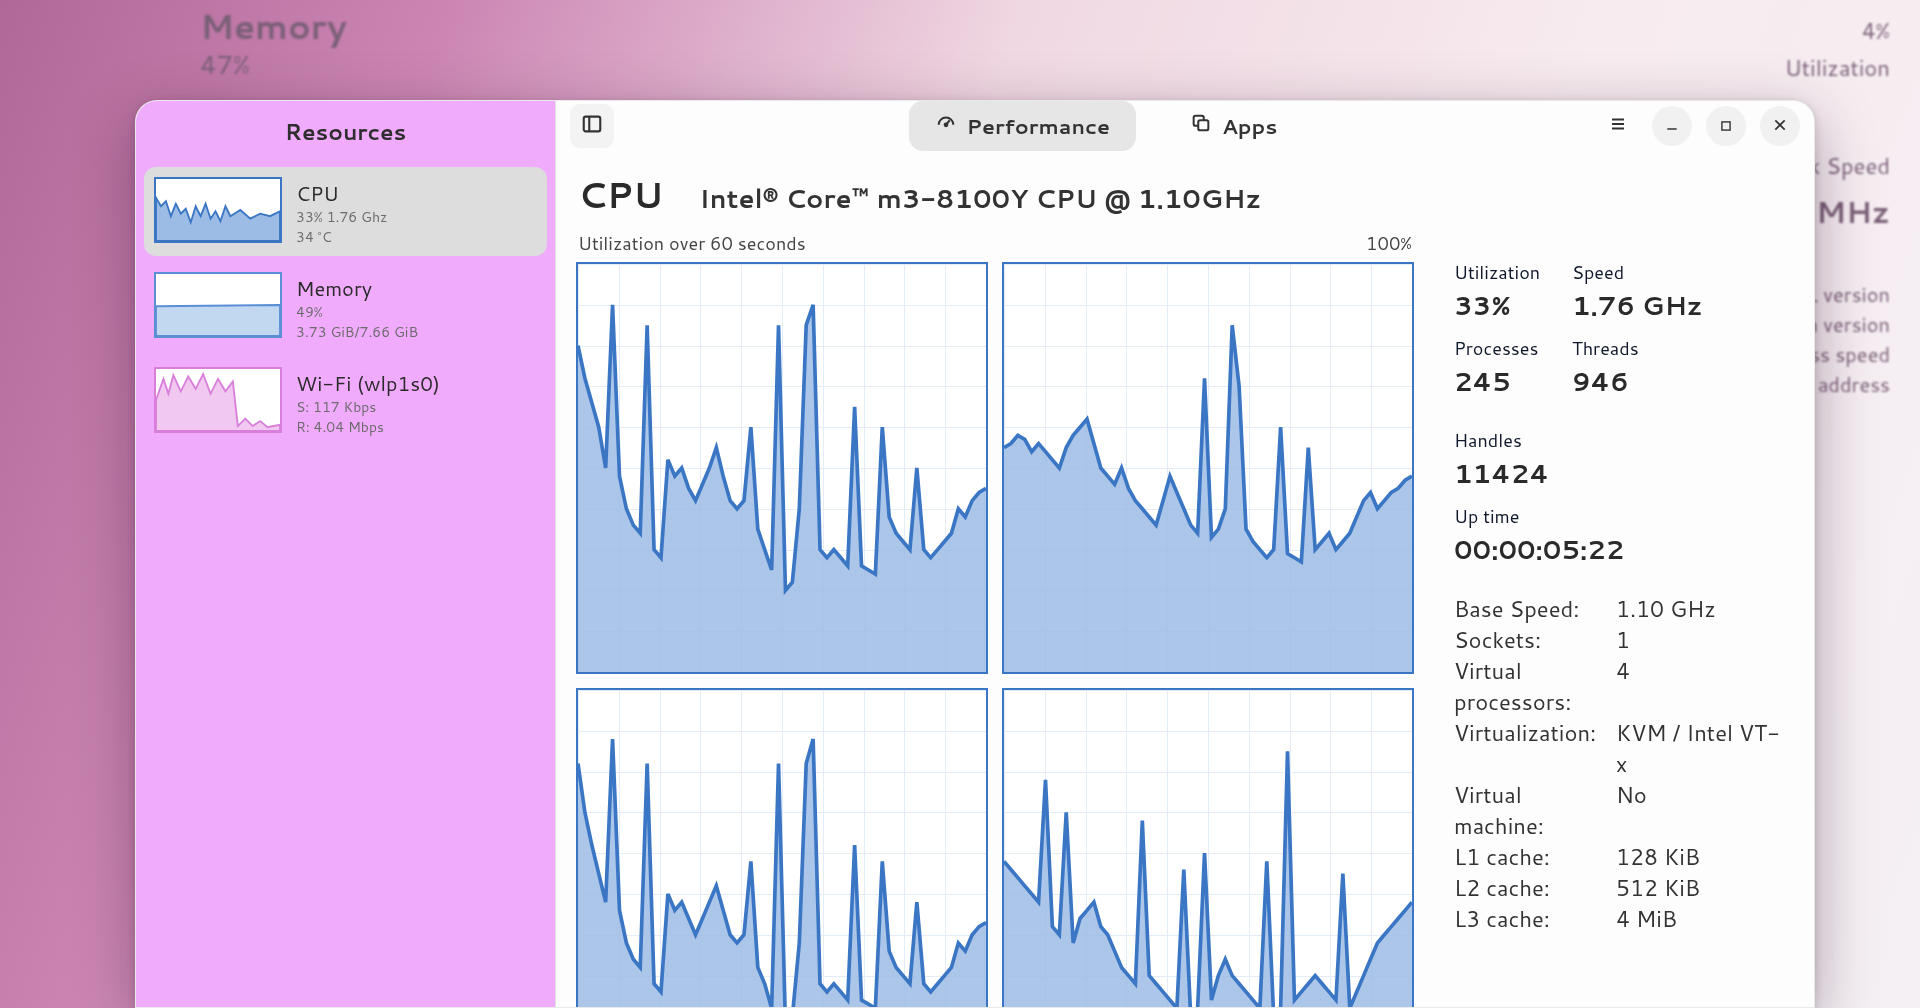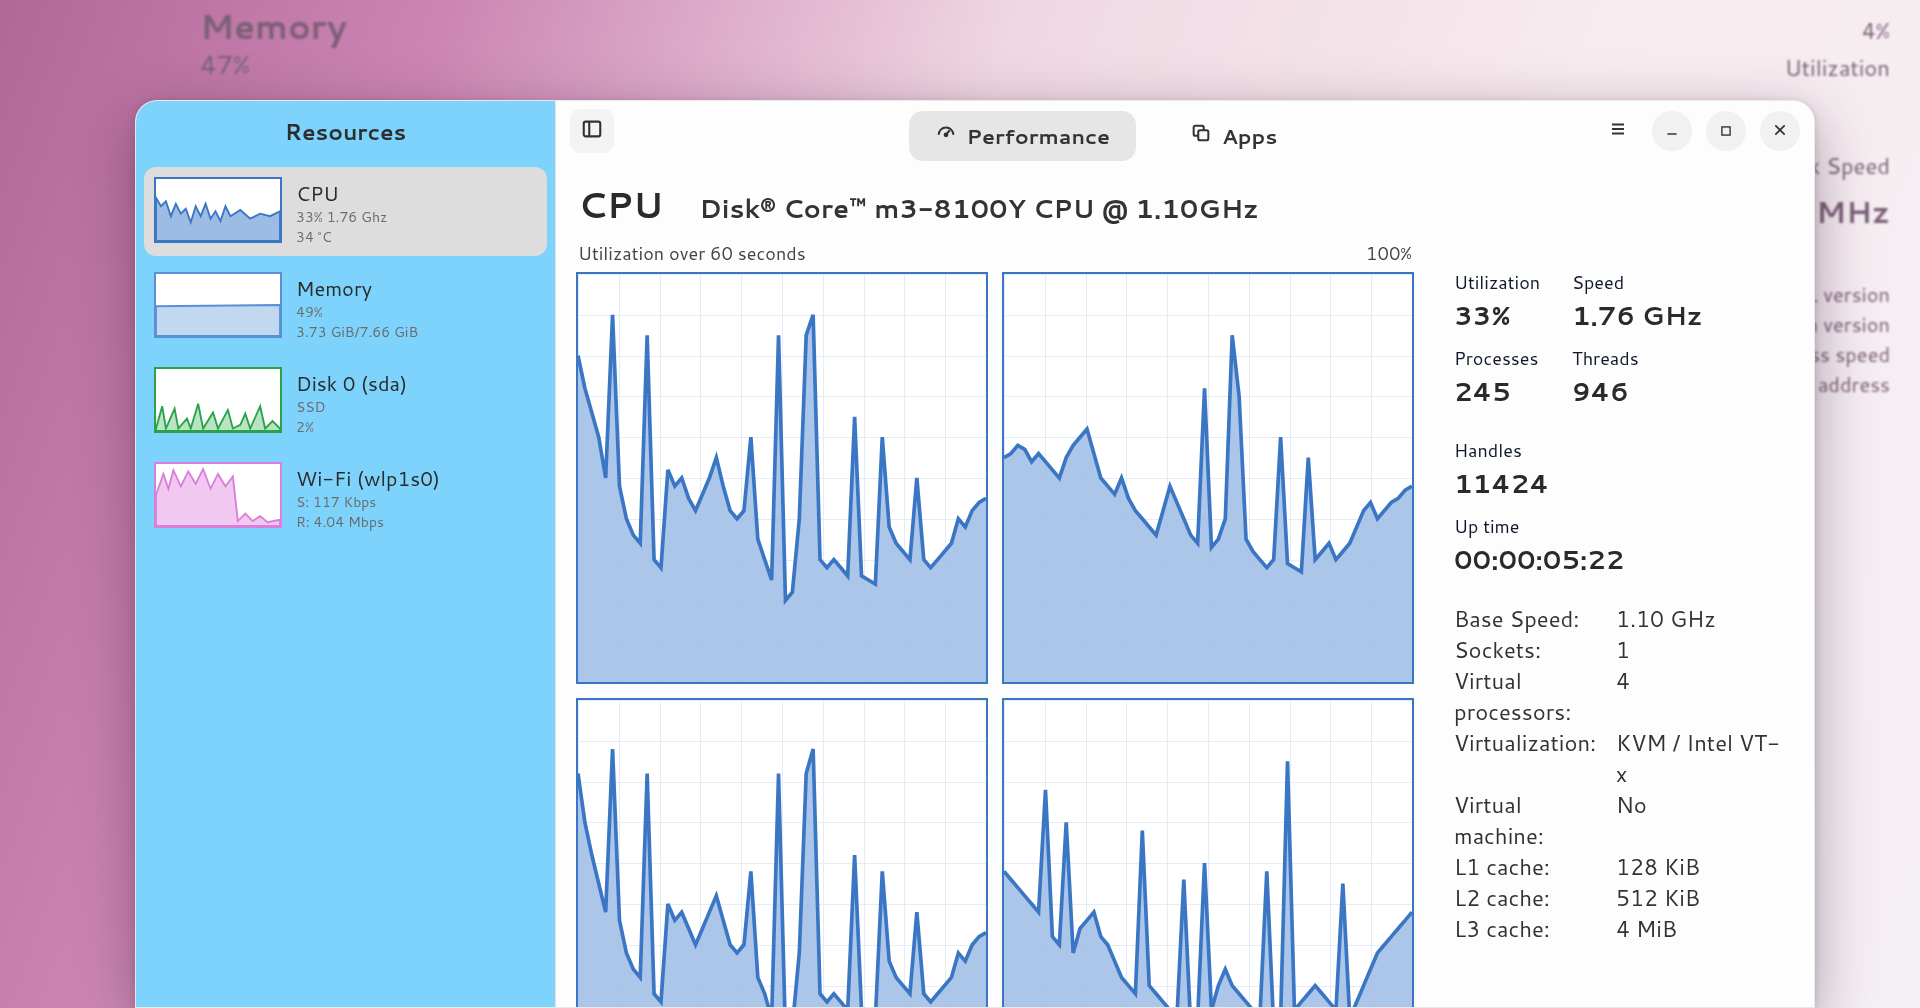--- a/index.html
+++ b/index.html
@@ -23,21 +23,21 @@
     border-radius: 22px 22px 0 0;
     box-shadow: 0 18px 60px rgba(40,10,40,0.35), 0 2px 8px rgba(0,0,0,0.15);
     display: flex;
     overflow: hidden;
     border: 1px solid rgba(0,0,0,0.08);
   }
 
   
   .sidebar {
     width: 420px;
-    background: #7dd3fc;
+    background: #f0abfc;
     border-right: 1px solid #e1e1e1;
     display: flex;
     flex-direction: column;
   }
   .sidebar-header {
     height: 60px;
     display: flex;
     align-items: center;
     justify-content: center;
     font-weight: 700;
@@ -85,21 +85,21 @@
     display:flex; align-items:center; justify-content:center;
     cursor:pointer;
     background: #f3f3f3;
   }
   .round-btn {
     width: 40px; height: 40px; border-radius: 50%;
     background: #f1f1f1;
     display:flex; align-items:center; justify-content:center;
     cursor:pointer;
   }
-  .hb-center { flex:1; display:flex; align-items:flex-end; justify-content:center;margin-top:10px; }
+  .hb-center { flex:1; display:flex; align-items:flex-end; justify-content:center; }
   .tabswitch {
     display:flex; gap: 28px; align-items:center;
   }
   .tab {
     display:flex; align-items:center; gap:10px;
     padding: 10px 26px;
     border-radius: 14px;
     font-size: 21px; font-weight: 600; color:#333;
     cursor:pointer;
   }
@@ -189,32 +189,20 @@
             <path d="M0,26 L100,25 L100,50 L0,50 Z" fill="#c2d7f0" stroke="#5a8fd6" stroke-width="1.5"></path>
           </svg>
         </div>
         <div class="side-text">
           <div class="side-title">Memory</div>
           <div class="side-sub">49%</div>
           <div class="side-sub">3.73 GiB/7.66 GiB</div>
         </div>
       </div>
 
-      <div class="side-item">
-        <div class="thumb" style="border-color:#2aa24a">
-          <svg viewBox="0 0 100 50" preserveAspectRatio="none">
-            <path d="M0,48 L5,30 L8,48 L15,32 L18,48 L25,40 L28,48 L34,28 L38,48 L46,35 L50,48 L58,33 L62,48 L68,45 L72,36 L76,48 L84,30 L88,48 L94,42 L100,48 L100,50 L0,50 Z" fill="#b9e4c3" stroke="#2aa24a" stroke-width="1.5"></path>
-          </svg>
-        </div>
-        <div class="side-text">
-          <div class="side-title">Disk 0 (sda)</div>
-          <div class="side-sub">SSD</div>
-          <div class="side-sub">2%</div>
-        </div>
-      </div>
 
       <div class="side-item">
         <div class="thumb" style="border-color:#d97fdb">
           <svg viewBox="0 0 100 50" preserveAspectRatio="none">
             <path d="M0,25 L6,8 L10,20 L14,5 L20,18 L26,6 L32,16 L38,4 L44,20 L50,8 L56,18 L62,10 L66,46 L72,40 L78,46 L84,42 L90,47 L100,45 L100,50 L0,50 Z" fill="#f0c8f0" stroke="#d97fdb" stroke-width="1.5"></path>
           </svg>
         </div>
         <div class="side-text">
           <div class="side-title">Wi-Fi (wlp1s0)</div>
           <div class="side-sub">S: 117 Kbps</div>
@@ -293,21 +281,21 @@
               </svg>
           </span>
         </div>
       </div>
     </div>
 
     <div class="content">
       <div class="graph-area">
         <div class="titlebar">
           <div class="page-title">CPU</div>
-          <div class="page-subtitle">Disk® Core™ m3-8100Y CPU @ 1.10GHz</div>
+          <div class="page-subtitle">Intel® Core™ m3-8100Y CPU @ 1.10GHz</div>
         </div>
         <div class="chart-caption">
           <span>Utilization over 60 seconds</span>
           <span>100%</span>
         </div>
         <div class="chart-grid" id="chart-grid">
 
         <div class="chartbox">
               <svg viewBox="0 0 100 100" preserveAspectRatio="none">
                 <path d="M0.00,20.00 L1.69,28.00 L3.39,34.00 L5.08,40.00 L6.78,50.00 L8.47,10.00 L10.17,52.00 L11.86,60.00 L13.56,64.00 L15.25,66.00 L16.95,15.00 L18.64,70.00 L20.34,72.00 L22.03,48.00 L23.73,52.00 L25.42,50.00 L27.12,55.00 L28.81,58.00 L30.51,54.00 L32.20,50.00 L33.90,45.00 L35.59,52.00 L37.29,58.00 L38.98,60.00 L40.68,58.00 L42.37,40.00 L44.07,65.00 L45.76,70.00 L47.46,75.00 L49.15,15.00 L50.85,80.00 L52.54,78.00 L54.24,60.00 L55.93,15.00 L57.63,10.00 L59.32,70.00 L61.02,72.00 L62.71,70.00 L64.41,72.00 L66.10,74.00 L67.80,35.00 L69.49,74.00 L71.19,75.00 L72.88,76.00 L74.58,40.00 L76.27,62.00 L77.97,66.00 L79.66,68.00 L81.36,70.00 L83.05,50.00 L84.75,70.00 L86.44,72.00 L88.14,70.00 L89.83,68.00 L91.53,66.00 L93.22,60.00 L94.92,62.00 L96.61,58.00 L98.31,56.00 L100.00,55.00 L100,100 L0,100 Z" fill="#9cbce5" fill-opacity="0.85"></path>

